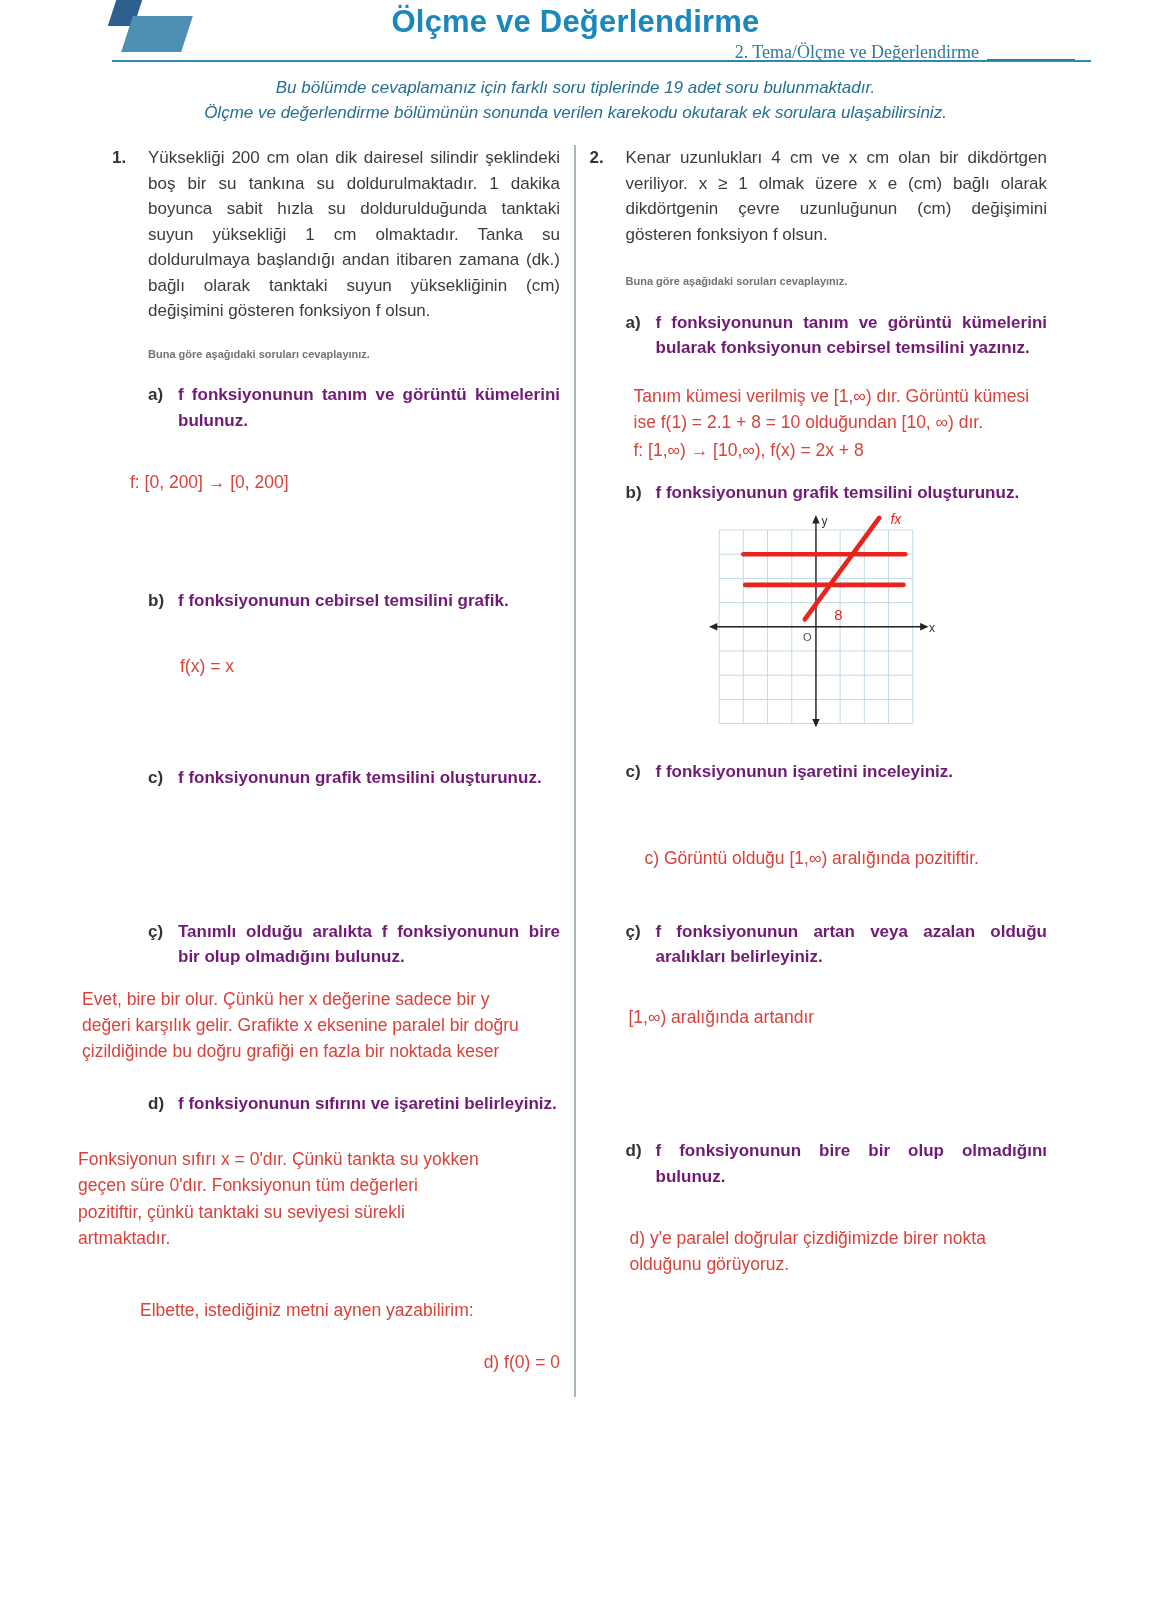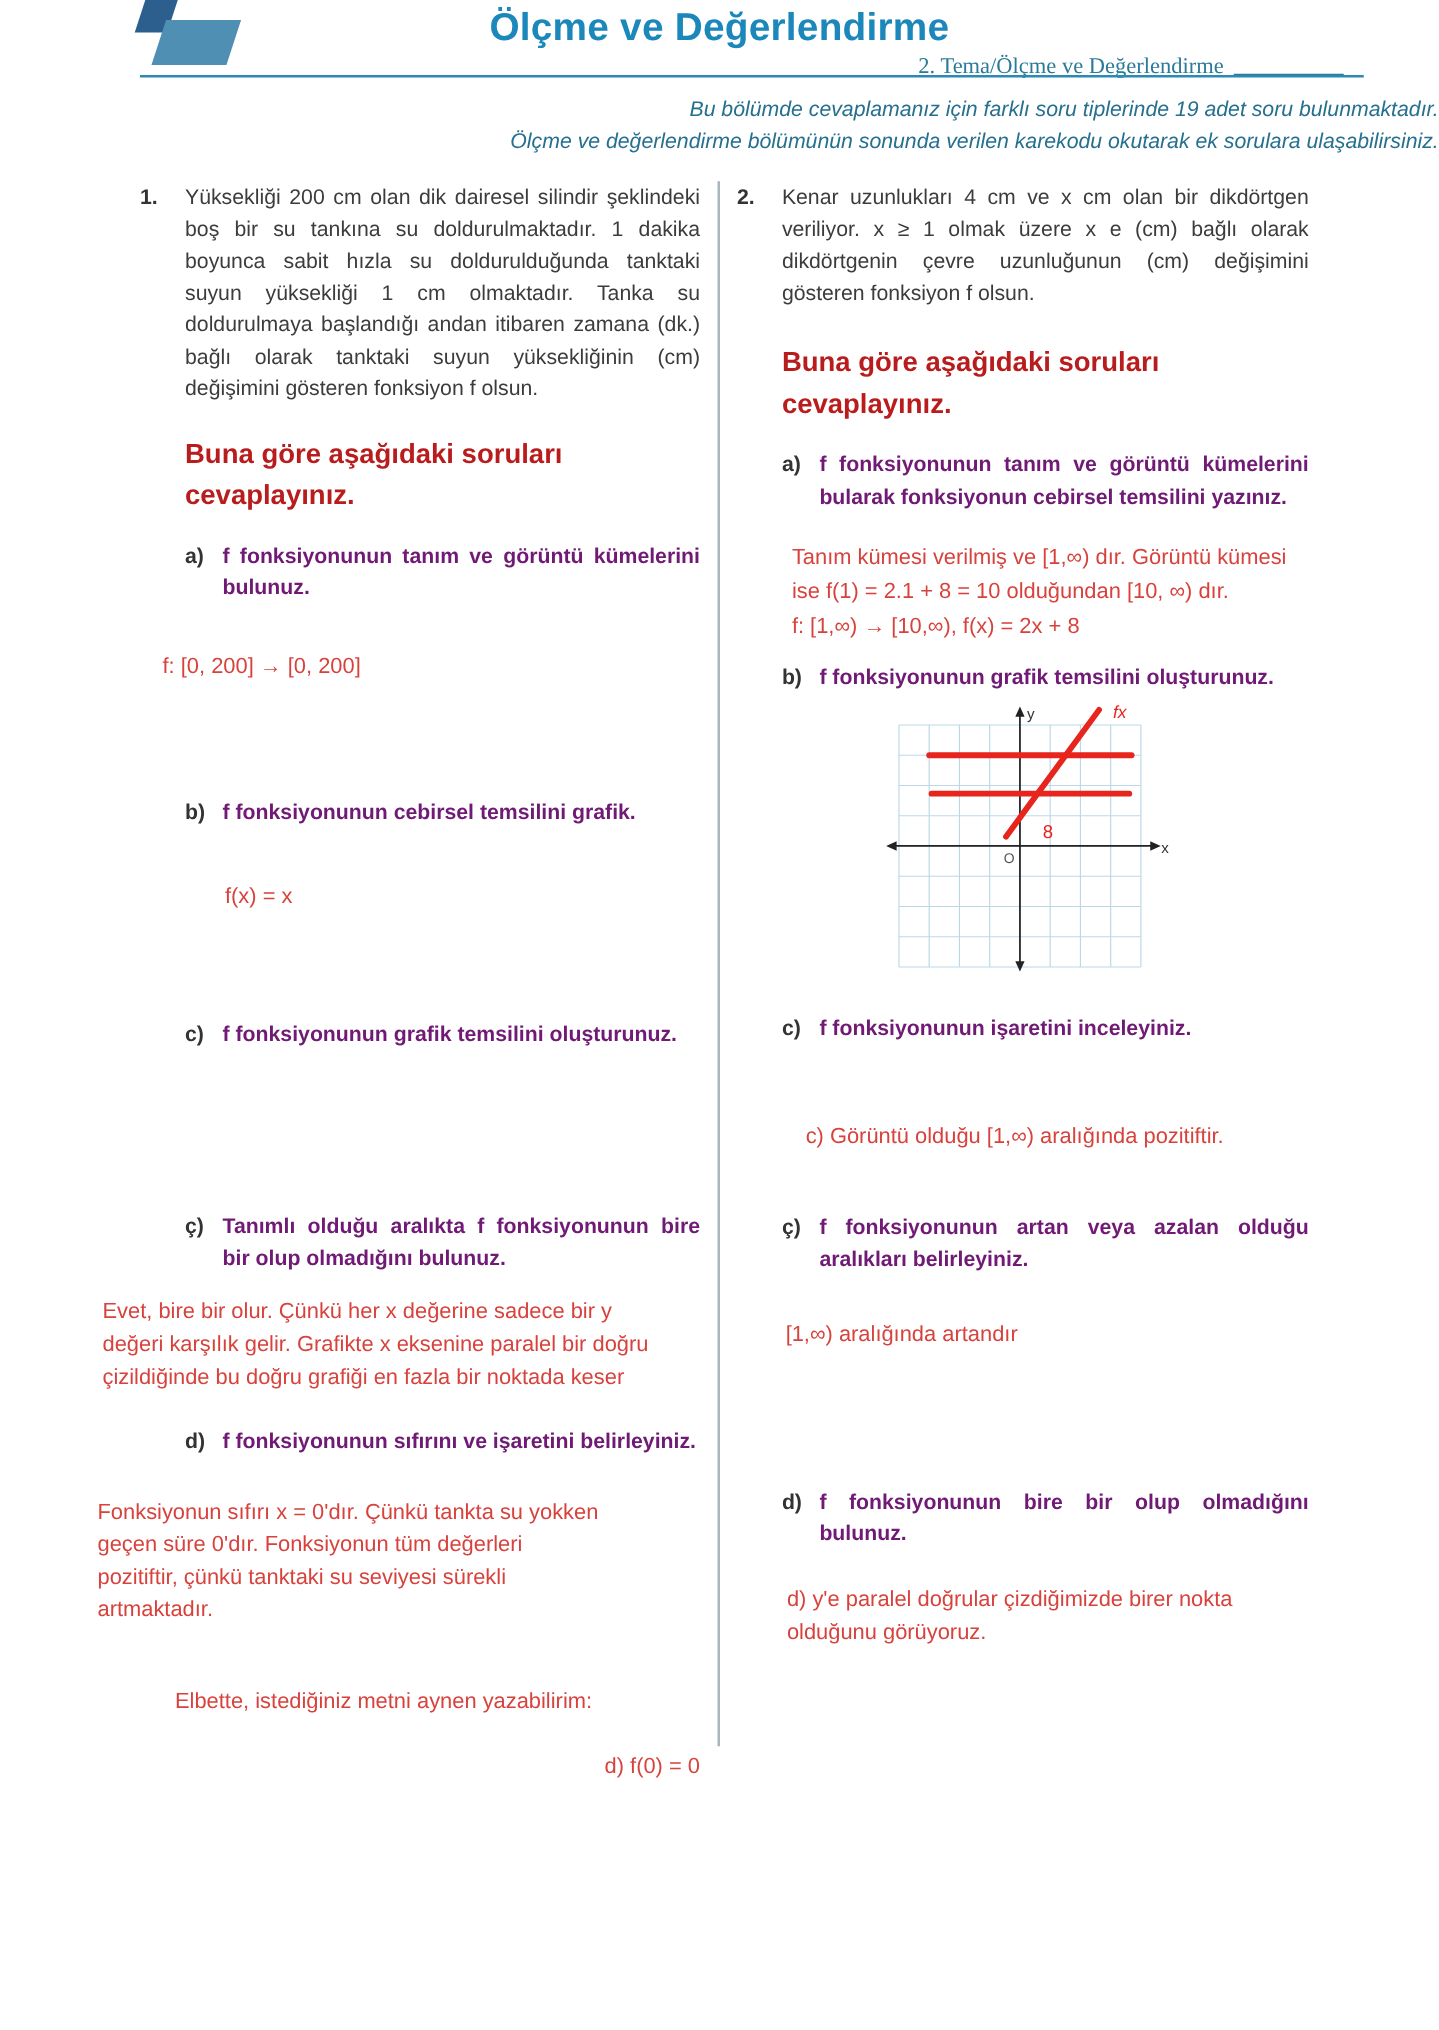--- a/index.html
+++ b/index.html
@@ -44,21 +44,21 @@
     text-align:center;
     font-size:31px; font-weight:bold; color:#1b87ba;
     letter-spacing:0.2px;
   }
   .header-rule {
     position:absolute; left:112px; right:60px; bottom:0;
     height:2px; background:#2b89b3;
   }
 
   
-  .subtitle { margin-top:14px; text-align:right; }
+  .subtitle { margin-top:14px; text-align:center; }
   .subtitle p {
     font-size:17px; font-style:italic; color:#256f8f;
     line-height:1.45;
   }
 
   
   .columns {
     margin-top:20px;
     padding-left:112px; padding-right:104px;
     display:flex; align-items:flex-start;
@@ -69,21 +69,21 @@
     margin:0 14px; flex:0 0 1.5px;
   }
   .col-right { flex:1; min-width:0; }
 
   .question { display:flex; }
   .qnum { width:36px; flex:0 0 36px; font-weight:bold; color:#333; font-size:17px; line-height:1.5; }
   .qbody { flex:1; font-size:17px; line-height:1.5; text-align:justify; color:#3c3c3c; }
 
   .prompt {
     padding-left:36px; margin-top:22px;
-    font-weight:bold; color:#b91c1c; font-size:22px; line-height:1.5;
+    font-weight:bold; color:#737373; font-size:11px; line-height:1.5;
   }
 
   .part { display:flex; padding-left:36px; margin-top:20px; }
   .plabel { width:30px; flex:0 0 30px; font-weight:bold; color:#333; font-size:17px; line-height:1.5; }
   .ptext { flex:1; font-weight:bold; color:#701a75; font-size:17px; line-height:1.5; text-align:justify; }
 
   .answer { color:#d8423c; font-size:17.5px; line-height:1.5; }
 
   
   .ans-q1a  { margin:36px 0 0 18px; }
@@ -100,21 +100,21 @@
   .q2-prompt { margin-top:26px; }
   .ans-q2a1 { margin:22px 0 0 44px; width:408px; }
   .ans-q2a2 { margin:2px 0 0 44px; }
   .part-q2b { margin-top:16px; }
   .graph-wrap { margin:8px 0 0 118px; width:228px; }
   .part-q2c { margin-top:20px; }
   .ans-q2c { margin:60px 0 0 55px; }
   .part-q2c2 { margin-top:48px; }
   .ans-q2c2 { margin:34px 0 0 39px; }
   .part-q2d { margin-top:108px; }
-  .ans-q2d { margin:26px 0 0 40px; width:410px; }
+  .ans-q2d { margin:36px 0 0 40px; width:410px; }
 
   .graph-svg text { font-family:"Liberation Sans", sans-serif; }
 </style>
 </head>
 <body>
 
 <div class="page">
 
   <div class="breadcrumb-row">
     <span class="breadcrumb-text">2. Tema/Ölçme ve Değerlendirme</span>

